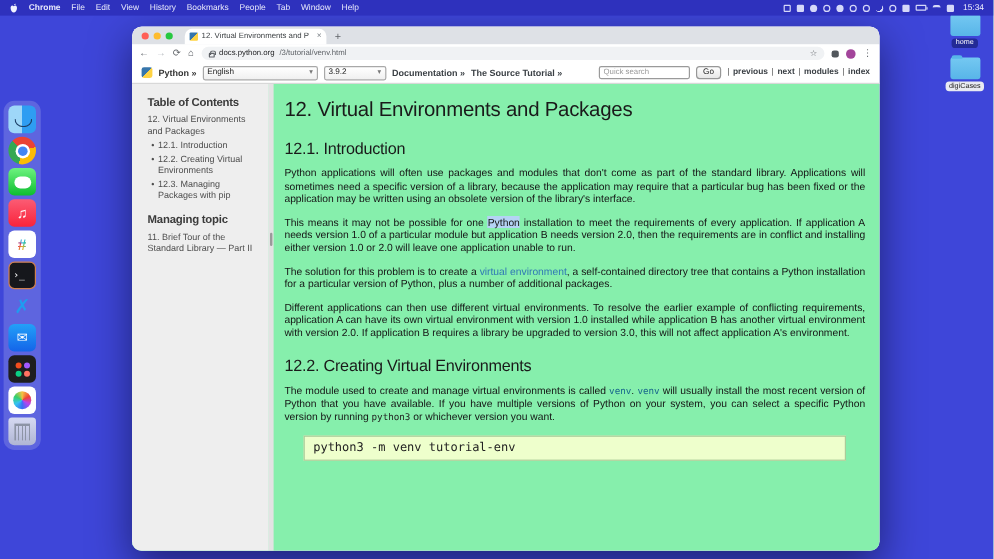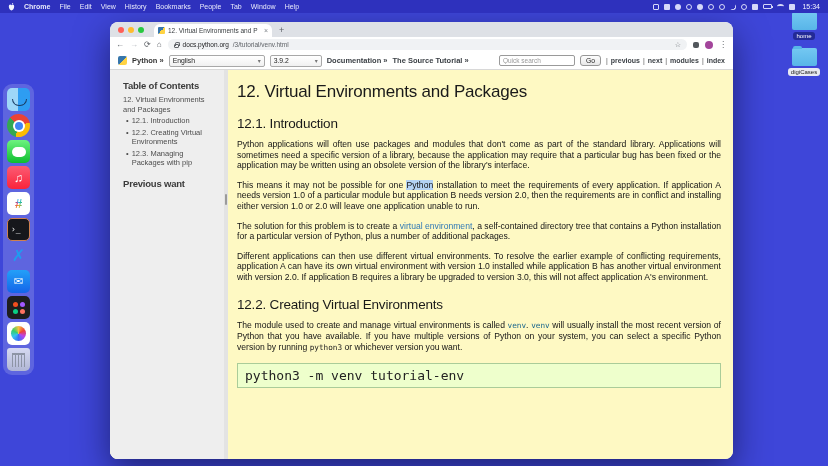--- a/index.html
+++ b/index.html
@@ -109,43 +109,43 @@
   .relspace { flex:1; }
   .qsearch { width:76px; height:11px; border:1px solid #9a9a9a; border-radius:2px; font-size:6.5px; padding:0 3px;
     color:#333; font-family:inherit; }
   .qsearch::placeholder { color:#999; }
   .gobtn { height:11px; border:1px solid #979797; border-radius:3px; background:linear-gradient(#fefefe,#e7e7e7);
     font-size:6.8px; padding:0 5px; color:#222; display:flex; align-items:center; }
   .rlinks { display:flex; gap:3px; align-items:center; font-size:7px; font-weight:bold; color:#3a3f44; }
   .rlinks .sep { font-weight:normal; color:#555; }
 
   
-  .bodyrow { flex:1; display:flex; min-height:0; background:#fef9c3; }
+  .bodyrow { flex:1; display:flex; min-height:0; background:#86efac; }
   .sidebar { width:114px; background:#eeeeee; padding:10px 6px 0 13px; overflow:hidden; flex:none; }
   .sidehandle { width:4px; background:#e3e3e3; position:relative; flex:none; }
   .sidehandle::after { content:''; position:absolute; top:124px; left:1px; width:2px; height:11px; background:#9a9a9a; border-radius:1px; }
   .sb-h { font-size:9.5px; font-weight:bold; color:#3b3b3b; margin-bottom:4px; letter-spacing:-.2px; }
   .sb-h.big { font-size:10.5px; }
   .sb-link { font-size:7.5px; line-height:9.5px; color:#4d4d4d; display:block; }
   .sb-root { margin-bottom:2px; }
   .sb-ul { list-style:none; margin:0 0 10px 3px; }
   .sb-ul li { display:flex; gap:3px; margin-bottom:2px; }
   .sb-ul .blt { color:#4d4d4d; font-size:7.5px; line-height:9.5px; }
   .sb-sec { margin-bottom:10px; }
 
   .main { flex:1; padding:10px 12px 0 9px; overflow:hidden; color:#141414; }
   .main h1 { font-size:17px; font-weight:500; color:#1a1a1a; letter-spacing:-.2px; margin:2px 0 10px; }
   .main h2 { font-size:13.5px; font-weight:500; color:#1a1a1a; letter-spacing:-.2px; margin:14px 0 8px; }
   .main p { font-size:8.6px; line-height:10.6px; text-align:justify; margin-bottom:9px; color:#141414; }
   .hl { background:#b4d3f4; }
   .alink { color:#3079b5;margin-top:28px; }
   .code { font-family:"DejaVu Sans Mono","Liberation Mono",monospace; font-size:7.7px; color:#222;margin-top:29px; }
   .code-link { font-family:"DejaVu Sans Mono","Liberation Mono",monospace; font-size:7.7px; color:#17658c; }
-  .codeblock { background:#eeffcc; border:1px solid #aacc99; padding:4px 7px; margin:10px 0 9px;
-    font-family:"DejaVu Sans Mono","Liberation Mono",monospace; font-size:13px; color:#222; white-space:pre; }
+  .codeblock { background:#eeffcc; border:1px solid #aacc99; padding:4px 7px; margin:10px 16px 9px;
+    font-family:"DejaVu Sans Mono","Liberation Mono",monospace; font-size:10px; color:#222; white-space:pre; }
 </style>
 </head>
 <body>
 
 <div class="desktop">
 
   <div class="menubar">
     <svg class="apple-svg" viewBox="0 0 10 12">
       <path d="M5 3.2 C3 1.4 1 2.4 1 5.4 C1 8.4 3 11.2 5 11.2 C7 11.2 9 8.4 9 5.4 C9 2.4 7 1.4 5 3.2 Z M5.4 2.2 C5.4 1 6.4 0 7.6 0 C7.6 1.2 6.6 2.2 5.4 2.2 Z" fill="#f2f3ff"></path>
     </svg>
@@ -287,21 +287,22 @@
               <span class="blt">•</span>
               <span class="sb-link">12.2. Creating Virtual Environments</span>
             </li>
             <li>
               <span class="blt">•</span>
               <span class="sb-link">12.3. Managing Packages with pip</span>
             </li>
           </ul>
         </div>
         <div class="sb-sec">
-          <div class="sb-h">Previous want</div>
+          <div class="sb-h">Managing topic</div>
+          <a class="sb-link">11. Brief Tour of the Standard Library — Part II</a>
         </div>
       </div>
       <div class="sidehandle"></div>
 
       <div class="main">
         <h1>12. Virtual Environments and Packages</h1>
         <h2>12.1. Introduction</h2>
         <p>Python applications will often use packages and modules that don't come as part of the standard library. Applications will sometimes need a specific version of a library, because the application may require that a particular bug has been fixed or the application may be written using an obsolete version of the library's interface.</p>
         <p><span>This means it may not be possible for one </span><span class="hl">Python</span><span> installation to meet the requirements of every application. If application A needs version 1.0 of a particular module but application B needs version 2.0, then the requirements are in conflict and installing either version 1.0 or 2.0 will leave one application unable to run.</span></p>
         <p><span>The solution for this problem is to create a </span><a class="alink">virtual environment</a><span>, a self-contained directory tree that contains a Python installation for a particular version of Python, plus a number of additional packages.</span></p>

